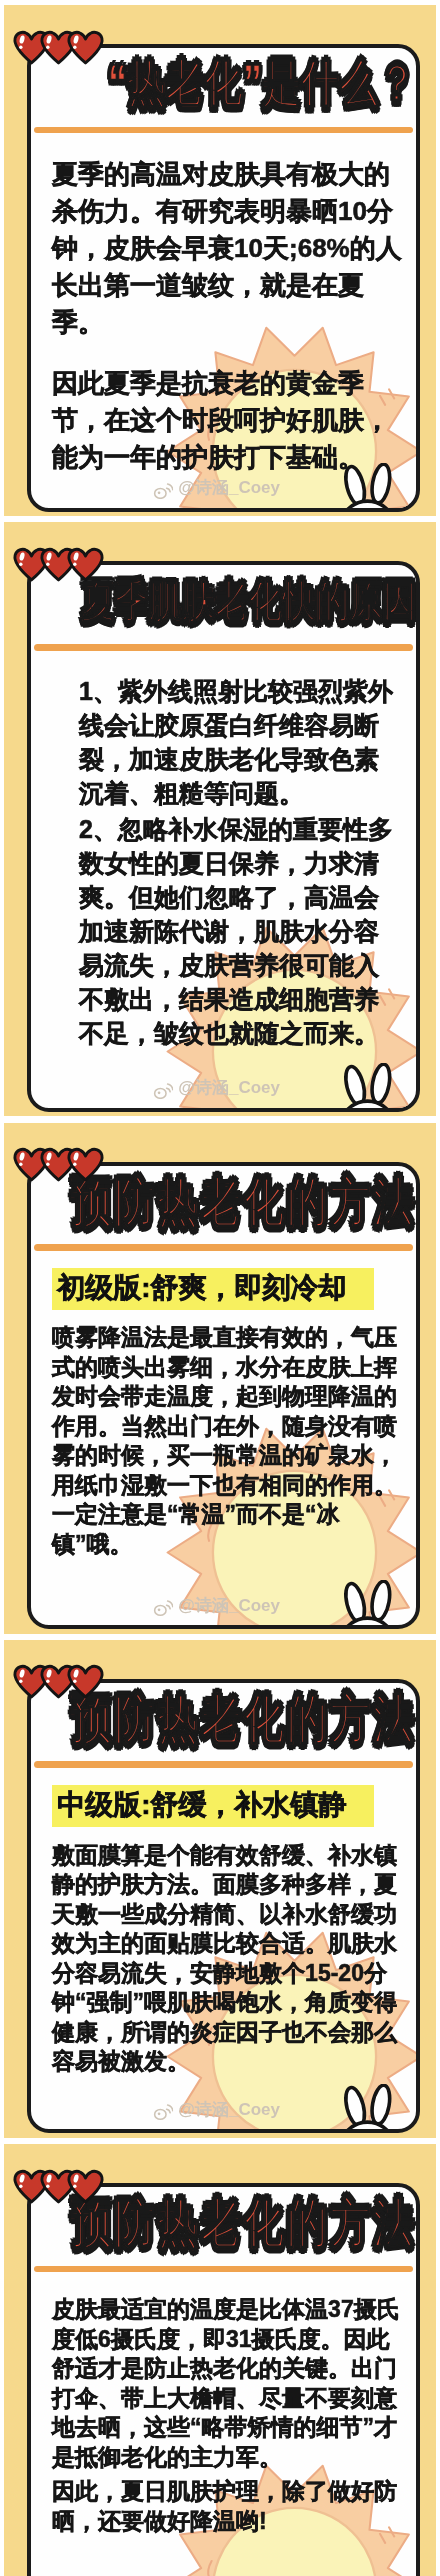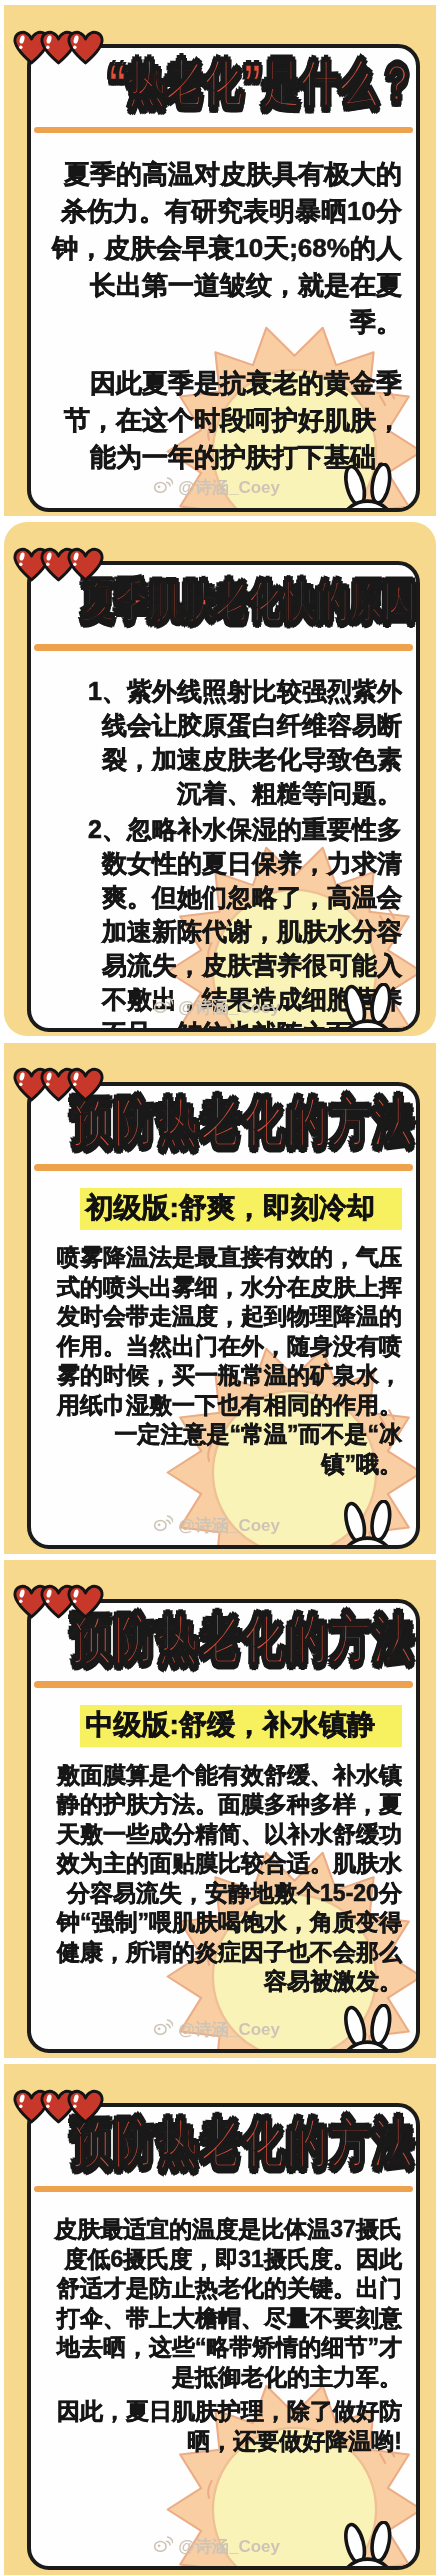--- a/index.html
+++ b/index.html
@@ -9,21 +9,21 @@
     font-family:"Liberation Sans","DejaVu Sans",sans-serif;
   }
   .page{width:440px;}
   
   .sec{
     position:relative;
     margin:0 4.1px 6.2px 4.1px;
     background:#F6D98C;
   }
   .s1{height:511px;margin-top:5.2px;}
-  .s2{height:514px;border-radius:23px;}
+  .s2{height:594px;}
   .s3{height:511px;}
   .s4{height:498px;}
   .s5{height:511px;margin-bottom:0;}
   
   .card{
     position:absolute;
     top:39px;left:23px;right:15.5px;bottom:4.7px;
     background:#FEFEFE;
     border:4.1px solid #1B1B1B;
     border-radius:22px;
@@ -73,21 +73,21 @@
     background:#EFA24E;
     border-radius:3.6px;
   }
   
   .body{
     position:relative;z-index:3;
     margin:23px 14.5px 0 21px;
     color:#161616;
     font-weight:bold;
     -webkit-text-stroke:0.6px #161616;
-    text-align:right;
+    text-align:left;
   }
   .body p{margin:0;}
   .s1 .body{font-size:26px;line-height:37px;}
   .s2 .body{font-size:25px;line-height:34px;margin-left:48px;}
   .s3 .body,.s4 .body,.s5 .body{font-size:23px;line-height:29.5px;}
   .s1 .body p + p{margin-top:24px;}
   .s2 .body p + p{margin-top:2.1px;}
   .s5 .body p + p{margin-top:5.2px;}
   
   .subtitle{
@@ -117,21 +117,21 @@
     width:80px;height:70px;
     z-index:4;
   }
   .bunny svg{width:100%;height:100%;}
   
   .watermark{
     position:absolute;
     left:50%;bottom:8.3px;
     transform:translateX(-56%);
     z-index:5;
-    display:flex;align-items:flex-start;gap:5.2px;
+    display:flex;align-items:flex-end;gap:5.2px;
     color:#CEC4B6;
     font-size:17px;
     font-weight:bold;
     white-space:nowrap;
   }
   .watermark svg{width:21px;height:17.6px;flex:none;}
   .hidden-defs{position:absolute;width:0;height:0;overflow:hidden;}
 </style>
 </head>
 <body>

